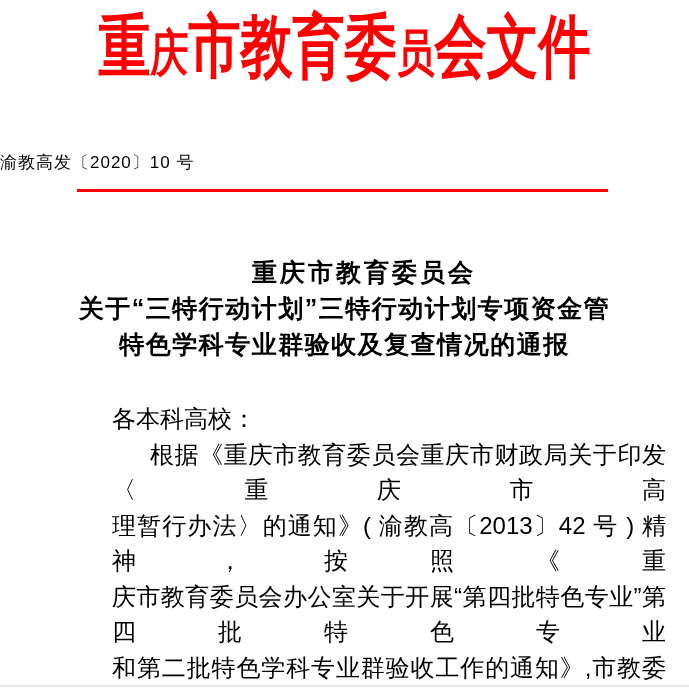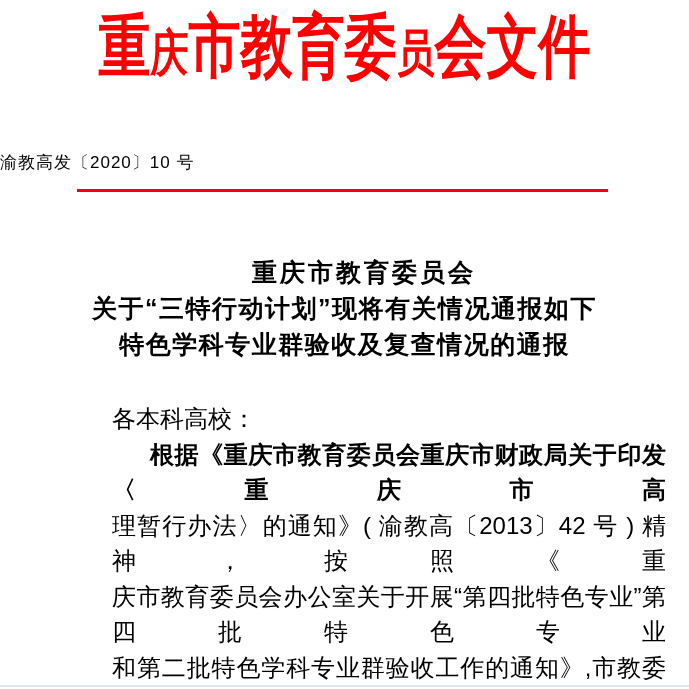--- a/index.html
+++ b/index.html
@@ -60,21 +60,21 @@
     width: 554px;
     font-size: 24px;
     line-height: 35.5px;
     font-weight: 500;
     margin-left: 44px;
   }
   .body-line.justify {
     text-align: justify;
     text-align-last: justify;
   }
-  .body-line.indent { text-indent: 38px; font-weight: bold; }
+  .body-line.indent { text-indent: 38px; }
   
   .bottom-divider {
     position: absolute;
     top: 685px; left: 0;
     width: 689px; height: 2px;
   }
 </style>
 </head>
 <body>
 
@@ -92,21 +92,21 @@
     <span class="hchar-big">文</span>
     <span class="hchar-big">件</span>
   </div>
 
   <div class="doc-number">渝教高发〔2020〕10 号</div>
 
   <div class="red-divider" style="background: rgb(255, 0, 0);"></div>
 
   <div class="doc-title">
     <div class="title-line-0">重庆市教育委员会</div>
-    <div class="title-line-1">关于“三特行动计划”现将有关情况通报如下</div>
+    <div class="title-line-1">关于“三特行动计划”三特行动计划专项资金管</div>
     <div class="title-line-2">特色学科专业群验收及复查情况的通报</div>
   </div>
 
   <div class="doc-body">
     <div class="body-line">各本科高校：</div>
     <div class="body-line justify indent">根据《重庆市教育委员会重庆市财政局关于印发〈重庆市高</div>
     <div class="body-line justify">理暂行办法〉的通知》( 渝教高〔2013〕42 号 ) 精神，按照《重</div>
     <div class="body-line justify">庆市教育委员会办公室关于开展“第四批特色专业”第四批特色专业</div>
     <div class="body-line justify">和第二批特色学科专业群验收工作的通知》,市教委专家组于 2020</div>
   </div>

